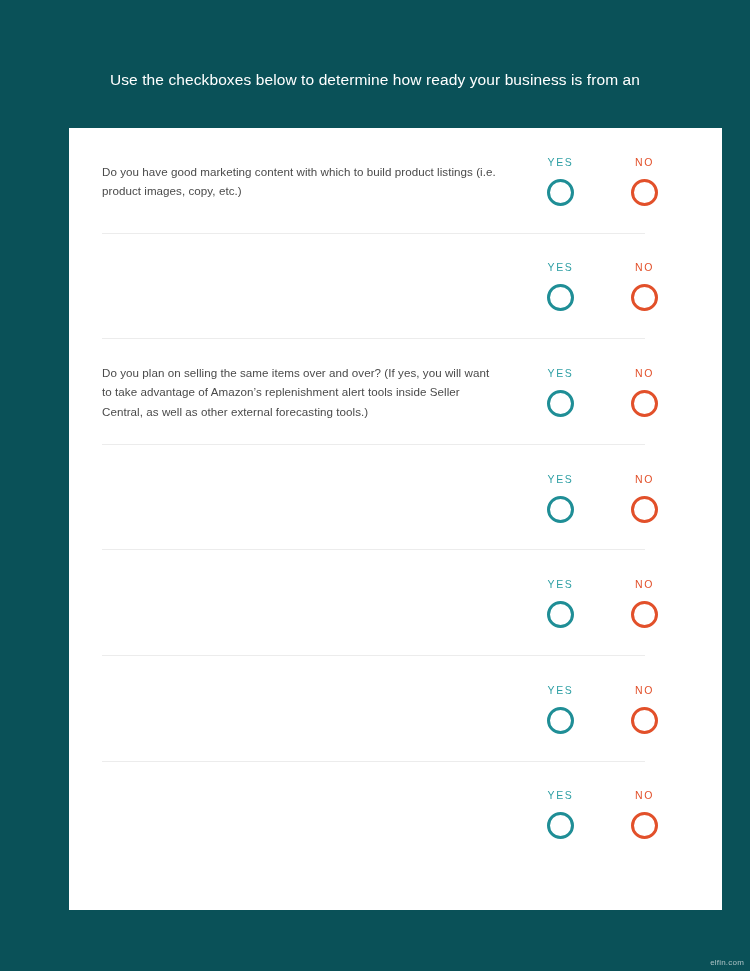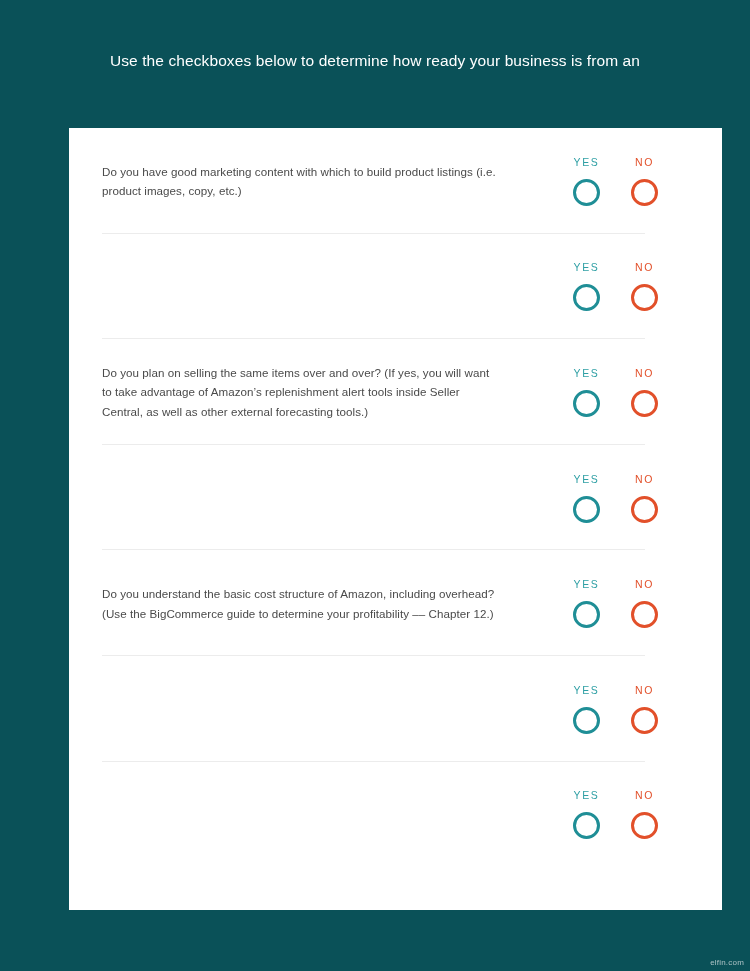--- a/index.html
+++ b/index.html
@@ -23,20 +23,21 @@
     width: 750px;
     text-align: center;
     color: #ffffff;
     font-size: 15.5px;
     line-height: 26px;
     font-weight: 400;
     letter-spacing: 0.1px;
   }
   .header-line {
     display: block;
+    margin-top: 19px;
   }
 
   
   .card {
     position: absolute;
     left: 69px;
     top: 128px;
     width: 612px;
     height: 782px;
     background: #ffffff;
@@ -86,20 +87,21 @@
     top: 50%;
     transform: translateY(-50%);
     display: flex;
     gap: 29px;
   }
   .ans {
     width: 29px;
     display: flex;
     flex-direction: column;
     align-items: center;
+    margin-left: 26px;
   }
   .ans-label {
     font-size: 10.5px;
     letter-spacing: 1.6px;
     line-height: 12px;
     margin-bottom: 11px;
     font-weight: 400;
   }
   .ans-yes .ans-label { color: #2e9fa4; }
   .ans-no  .ans-label { color: #e2502a; }
@@ -183,21 +185,20 @@
             <div class="ring"></div>
           </div>
           <div class="ans ans-no">
             <div class="ans-label">NO</div>
             <div class="ring"></div>
           </div>
         </div>
         <div class="divider"></div>
       </div>
       <div class="qrow">
-        <div class="qtext">Do you understand the basic cost structure of Amazon, including overhead? (Use the BigCommerce guide to determine your profitability –– Chapter 12.)</div>
         <div class="answers">
           <div class="ans ans-yes">
             <div class="ans-label">YES</div>
             <div class="ring"></div>
           </div>
           <div class="ans ans-no">
             <div class="ans-label">NO</div>
             <div class="ring"></div>
           </div>
         </div>

